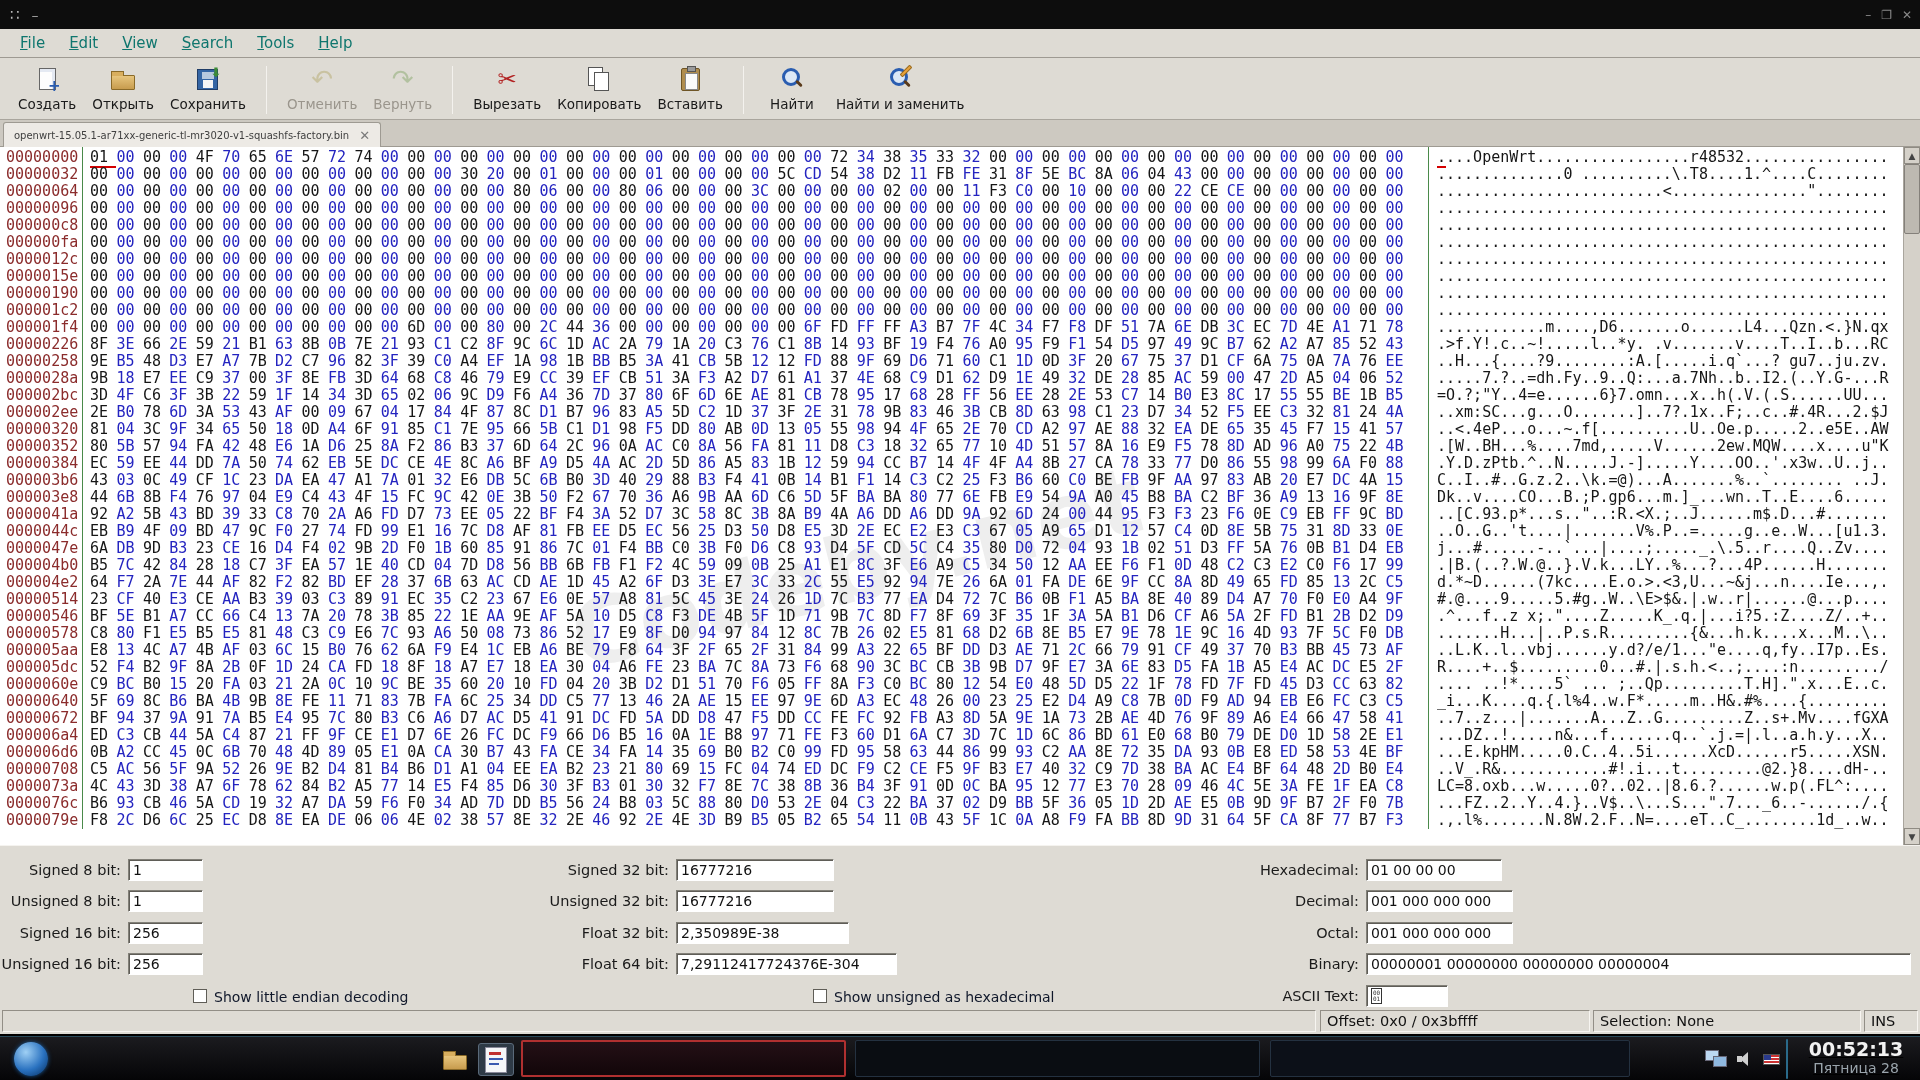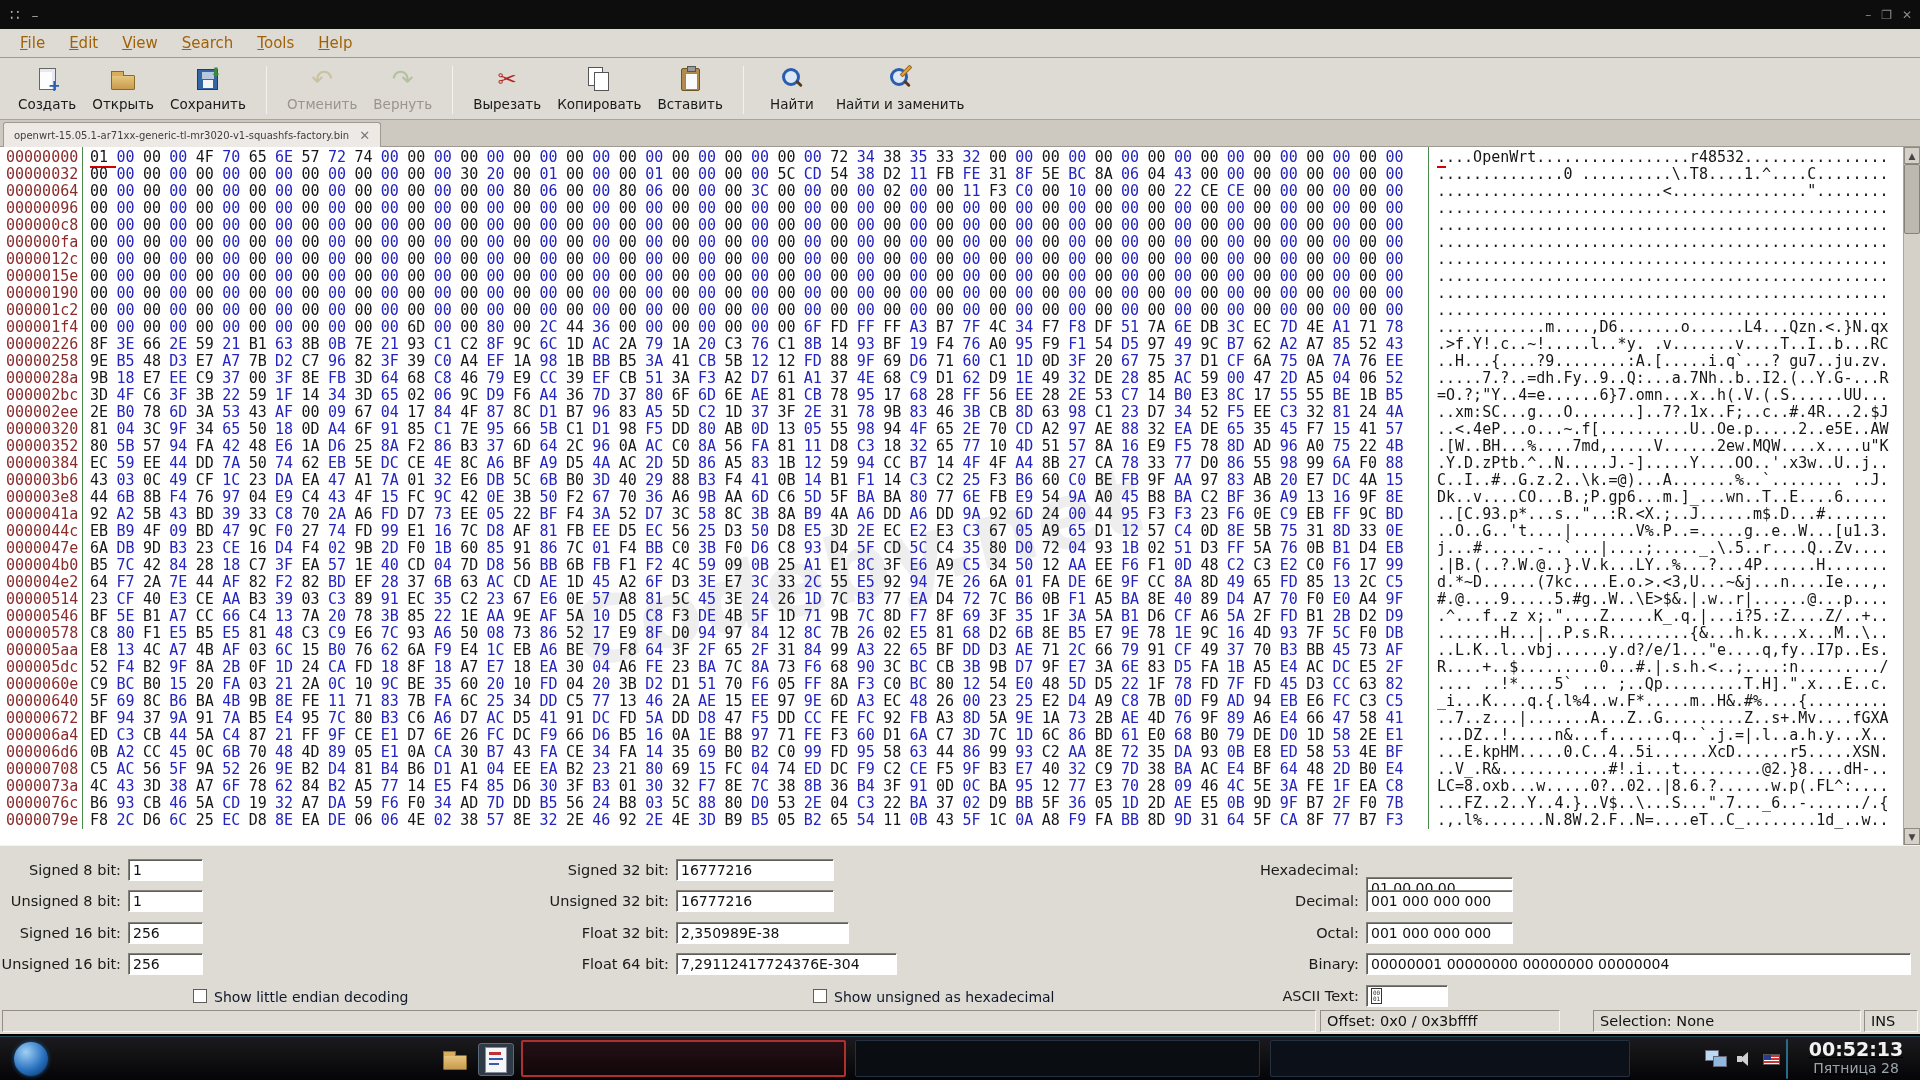--- a/index.html
+++ b/index.html
@@ -11,21 +11,21 @@
   .titlebar { position:absolute; left:0; top:0; width:1920px; height:29px; background:#0d0d0d;
     color:#e8e8e8; display:flex; align-items:center; }
   .titlebar .appicon { color:#bbb; font-size:15px; margin-left:10px; letter-spacing:-2px; }
   .titlebar .min-glyph { color:#999; margin-left:14px; font-size:14px; }
   .titlebar .title-text { margin-left:14px; font-size:15px; white-space:nowrap; }
   .titlebar .wincontrols { margin-left:auto; margin-right:8px; display:flex; gap:10px; color:#8a8a8a; font-size:12px; }
 
   
   .menubar { position:absolute; left:0; top:29px; width:1920px; height:29px; background:#dedbd4;
     border-bottom:1px solid #9e9a92; display:flex; align-items:center; padding-left:8px; }
-  .menu-item { font-size:15px; color:#a16207; padding:4px 12px; }
+  .menu-item { font-size:15px; color:#0f766e; padding:4px 12px; }
   .menu-item u { text-decoration:underline; }
 
   
   .toolbar { position:absolute; left:0; top:58px; width:1920px; height:62px; background:#dedbd4;
     border-bottom:1px solid #a9a59d; display:flex; align-items:flex-start; padding:4px 0 0 10px; }
   .tbtn { display:flex; flex-direction:column; align-items:center; justify-content:flex-start;
     min-width:72px; padding:3px 8px 2px; border-radius:3px; }
   .tbtn .ticon { height:28px; display:flex; align-items:center; justify-content:center; }
   .tbtn .tlabel { font-size:13.5px; color:#1a1a1a; margin-top:3px; white-space:nowrap; }
   .tbtn.disabled .tlabel { color:#9a958c; }
@@ -271,38 +271,38 @@
       <div class="centry" style="top: 107px; left: 128px; width: 75px;">256</div>
       <div class="clabel" style="top: 16px; left: 349px; width: 320px;">Signed 32 bit:</div>
       <div class="centry" style="top: 13px; left: 676px; width: 158px;">16777216</div>
       <div class="clabel" style="top: 47px; left: 349px; width: 320px;">Unsigned 32 bit:</div>
       <div class="centry" style="top: 44px; left: 676px; width: 158px;">16777216</div>
       <div class="clabel" style="top: 79px; left: 349px; width: 320px;">Float 32 bit:</div>
       <div class="centry" style="top: 76px; left: 676px; width: 173px;">2,350989E-38</div>
       <div class="clabel" style="top: 110px; left: 349px; width: 320px;">Float 64 bit:</div>
       <div class="centry" style="top: 107px; left: 676px; width: 221px;">7,29112417724376E-304</div>
       <div class="clabel" style="top: 16px; left: 1039px; width: 320px;">Hexadecimal:</div>
-      <div class="centry" style="top: 13px; left: 1366px; width: 147px; margin-top: 18px;">01 00 00 00</div>
+      <div class="centry" style="top: 13px; left: 1366px; width: 136px;">01 00 00 00</div>
       <div class="clabel" style="top: 47px; left: 1039px; width: 320px;">Decimal:</div>
       <div class="centry" style="top: 44px; left: 1366px; width: 147px;">001 000 000 000</div>
       <div class="clabel" style="top: 79px; left: 1039px; width: 320px;">Octal:</div>
       <div class="centry" style="top: 76px; left: 1366px; width: 147px;">001 000 000 000</div>
       <div class="clabel" style="top: 110px; left: 1039px; width: 320px;">Binary:</div>
       <div class="centry" style="top: 107px; left: 1366px; width: 545px;">00000001 00000000 00000000 00000004</div>
       <div class="clabel" style="top: 142px; left: 1039px; width: 320px;">ASCII Text:</div>
       <div class="centry" style="top: 139px; left: 1366px; width: 82px;"><span class="ctl-glyph"><span>00</span><span>01</span></span></div>
       <div class="cb" style="left: 193px; top: 143px;"></div>
       <div class="cblabel" style="left: 214px; top: 143px;">Show little endian decoding</div>
       <div class="cb" style="left: 813px; top: 143px;"></div>
       <div class="cblabel" style="left: 834px; top: 143px;">Show unsigned as hexadecimal</div>
     </div>
 
   <div class="statusbar">
     <div class="scell" style="left:2px; width:1314px"></div>
-    <div class="scell" style="left:1320px; width:240px">Offset: 0x0 / 0x3bffff</div>
+    <div class="scell" style="left:1320px; width:270px">Offset: 0x0 / 0x3bffff</div>
     <div class="scell" style="left:1593px; width:268px">Selection: None</div>
     <div class="scell" style="left:1864px; width:54px">INS</div>
   </div>
 
   <div class="taskbar">
     <div class="launcher"></div>
     <div class="apptile folder">
         <div class="ic-folder"></div>
       </div>
     <div class="apptile bless">

